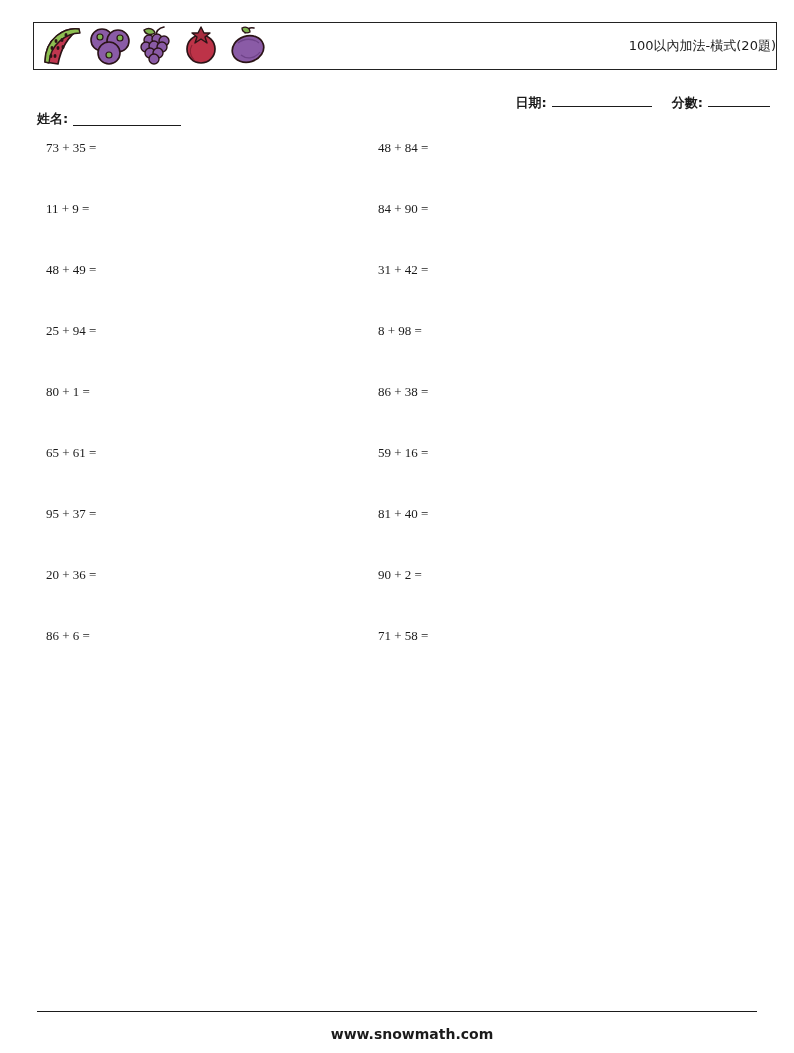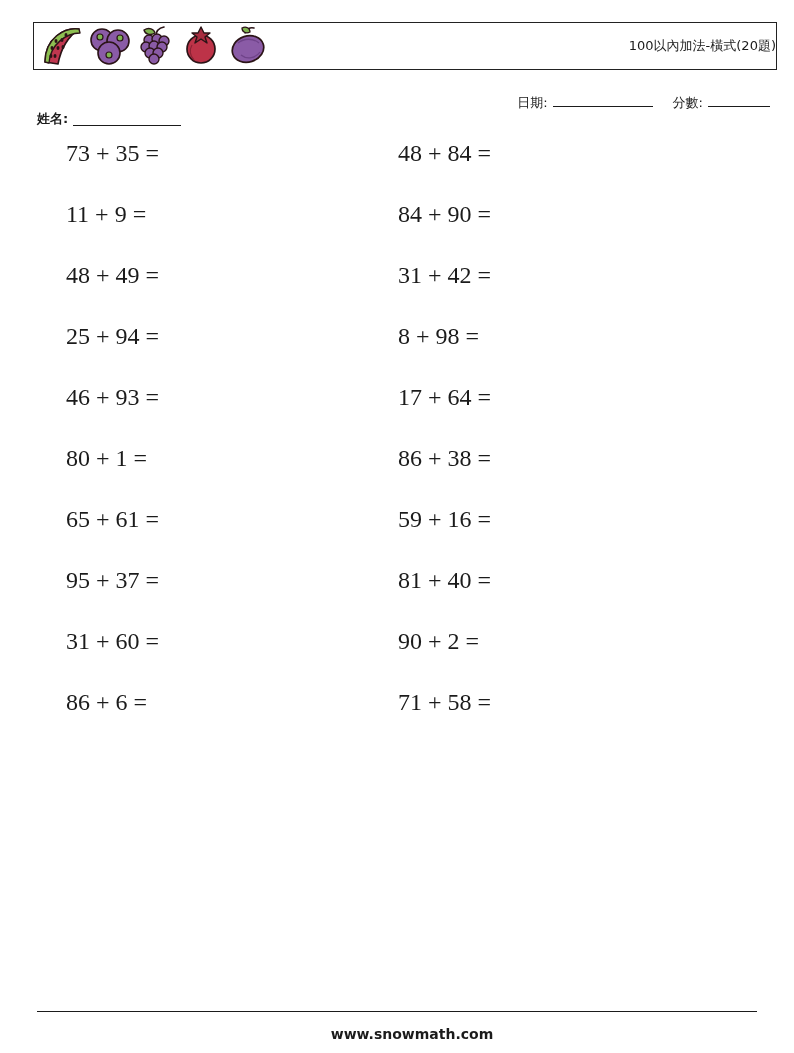--- a/index.html
+++ b/index.html
@@ -74,21 +74,21 @@
     right: 3px;
     top: 0;
     display: flex;
     align-items: baseline;
     white-space: nowrap;
   }
   .meta-label {
     font-weight: bold;
     font-size: 13px;
   }
-  .meta-label.normal { font-weight: normal; text-align: center; }
+  .meta-label.normal { font-weight: bold; text-align: center; }
   .rule {
     display: inline-block;
     border-bottom: 1.4px solid #1b1b1b;
     margin-left: 5px;
     margin-right: 4px;
     height: 12px;
   }
   .rule.name-rule  { width: 108px; }
   .rule.date-rule  { width: 100px; }
   .rule.score-rule { width: 62px; }
@@ -101,24 +101,23 @@
     top: 140px;
     width: 794px;
   }
   .prob-row {
     position: relative;
     height: 61px;
   }
   .prob {
     position: absolute;
     font-family: "Liberation Serif", "DejaVu Serif", serif;
-    font-size: 24px;
+    font-size: 13px;
     color: #1b1b1b;
     white-space: nowrap;
-    margin-left: 20px;
   }
   .prob.col-0 { left: 46px; }
   .prob.col-1 { left: 378px; }
 
   
   .footer-rule {
     position: absolute;
     left: 37px;
     top: 1011px;
     width: 720px;
@@ -228,37 +227,33 @@
     </div>
     <div class="prob-row">
       <div class="prob col-0">48 + 49 =</div>
       <div class="prob col-1">31 + 42 =</div>
     </div>
     <div class="prob-row">
       <div class="prob col-0">25 + 94 =</div>
       <div class="prob col-1">8 + 98 =</div>
     </div>
     <div class="prob-row">
-      <div class="prob col-0">46 + 93 =</div>
-      <div class="prob col-1">17 + 64 =</div>
-    </div>
-    <div class="prob-row">
       <div class="prob col-0">80 + 1 =</div>
       <div class="prob col-1">86 + 38 =</div>
     </div>
     <div class="prob-row">
       <div class="prob col-0">65 + 61 =</div>
       <div class="prob col-1">59 + 16 =</div>
     </div>
     <div class="prob-row">
       <div class="prob col-0">95 + 37 =</div>
       <div class="prob col-1">81 + 40 =</div>
     </div>
     <div class="prob-row">
-      <div class="prob col-0">31 + 60 =</div>
+      <div class="prob col-0">20 + 36 =</div>
       <div class="prob col-1">90 + 2 =</div>
     </div>
     <div class="prob-row">
       <div class="prob col-0">86 + 6 =</div>
       <div class="prob col-1">71 + 58 =</div>
     </div>
   </div>
 
 <div class="footer-rule"></div>
 <div class="footer-text">www.snowmath.com</div>

